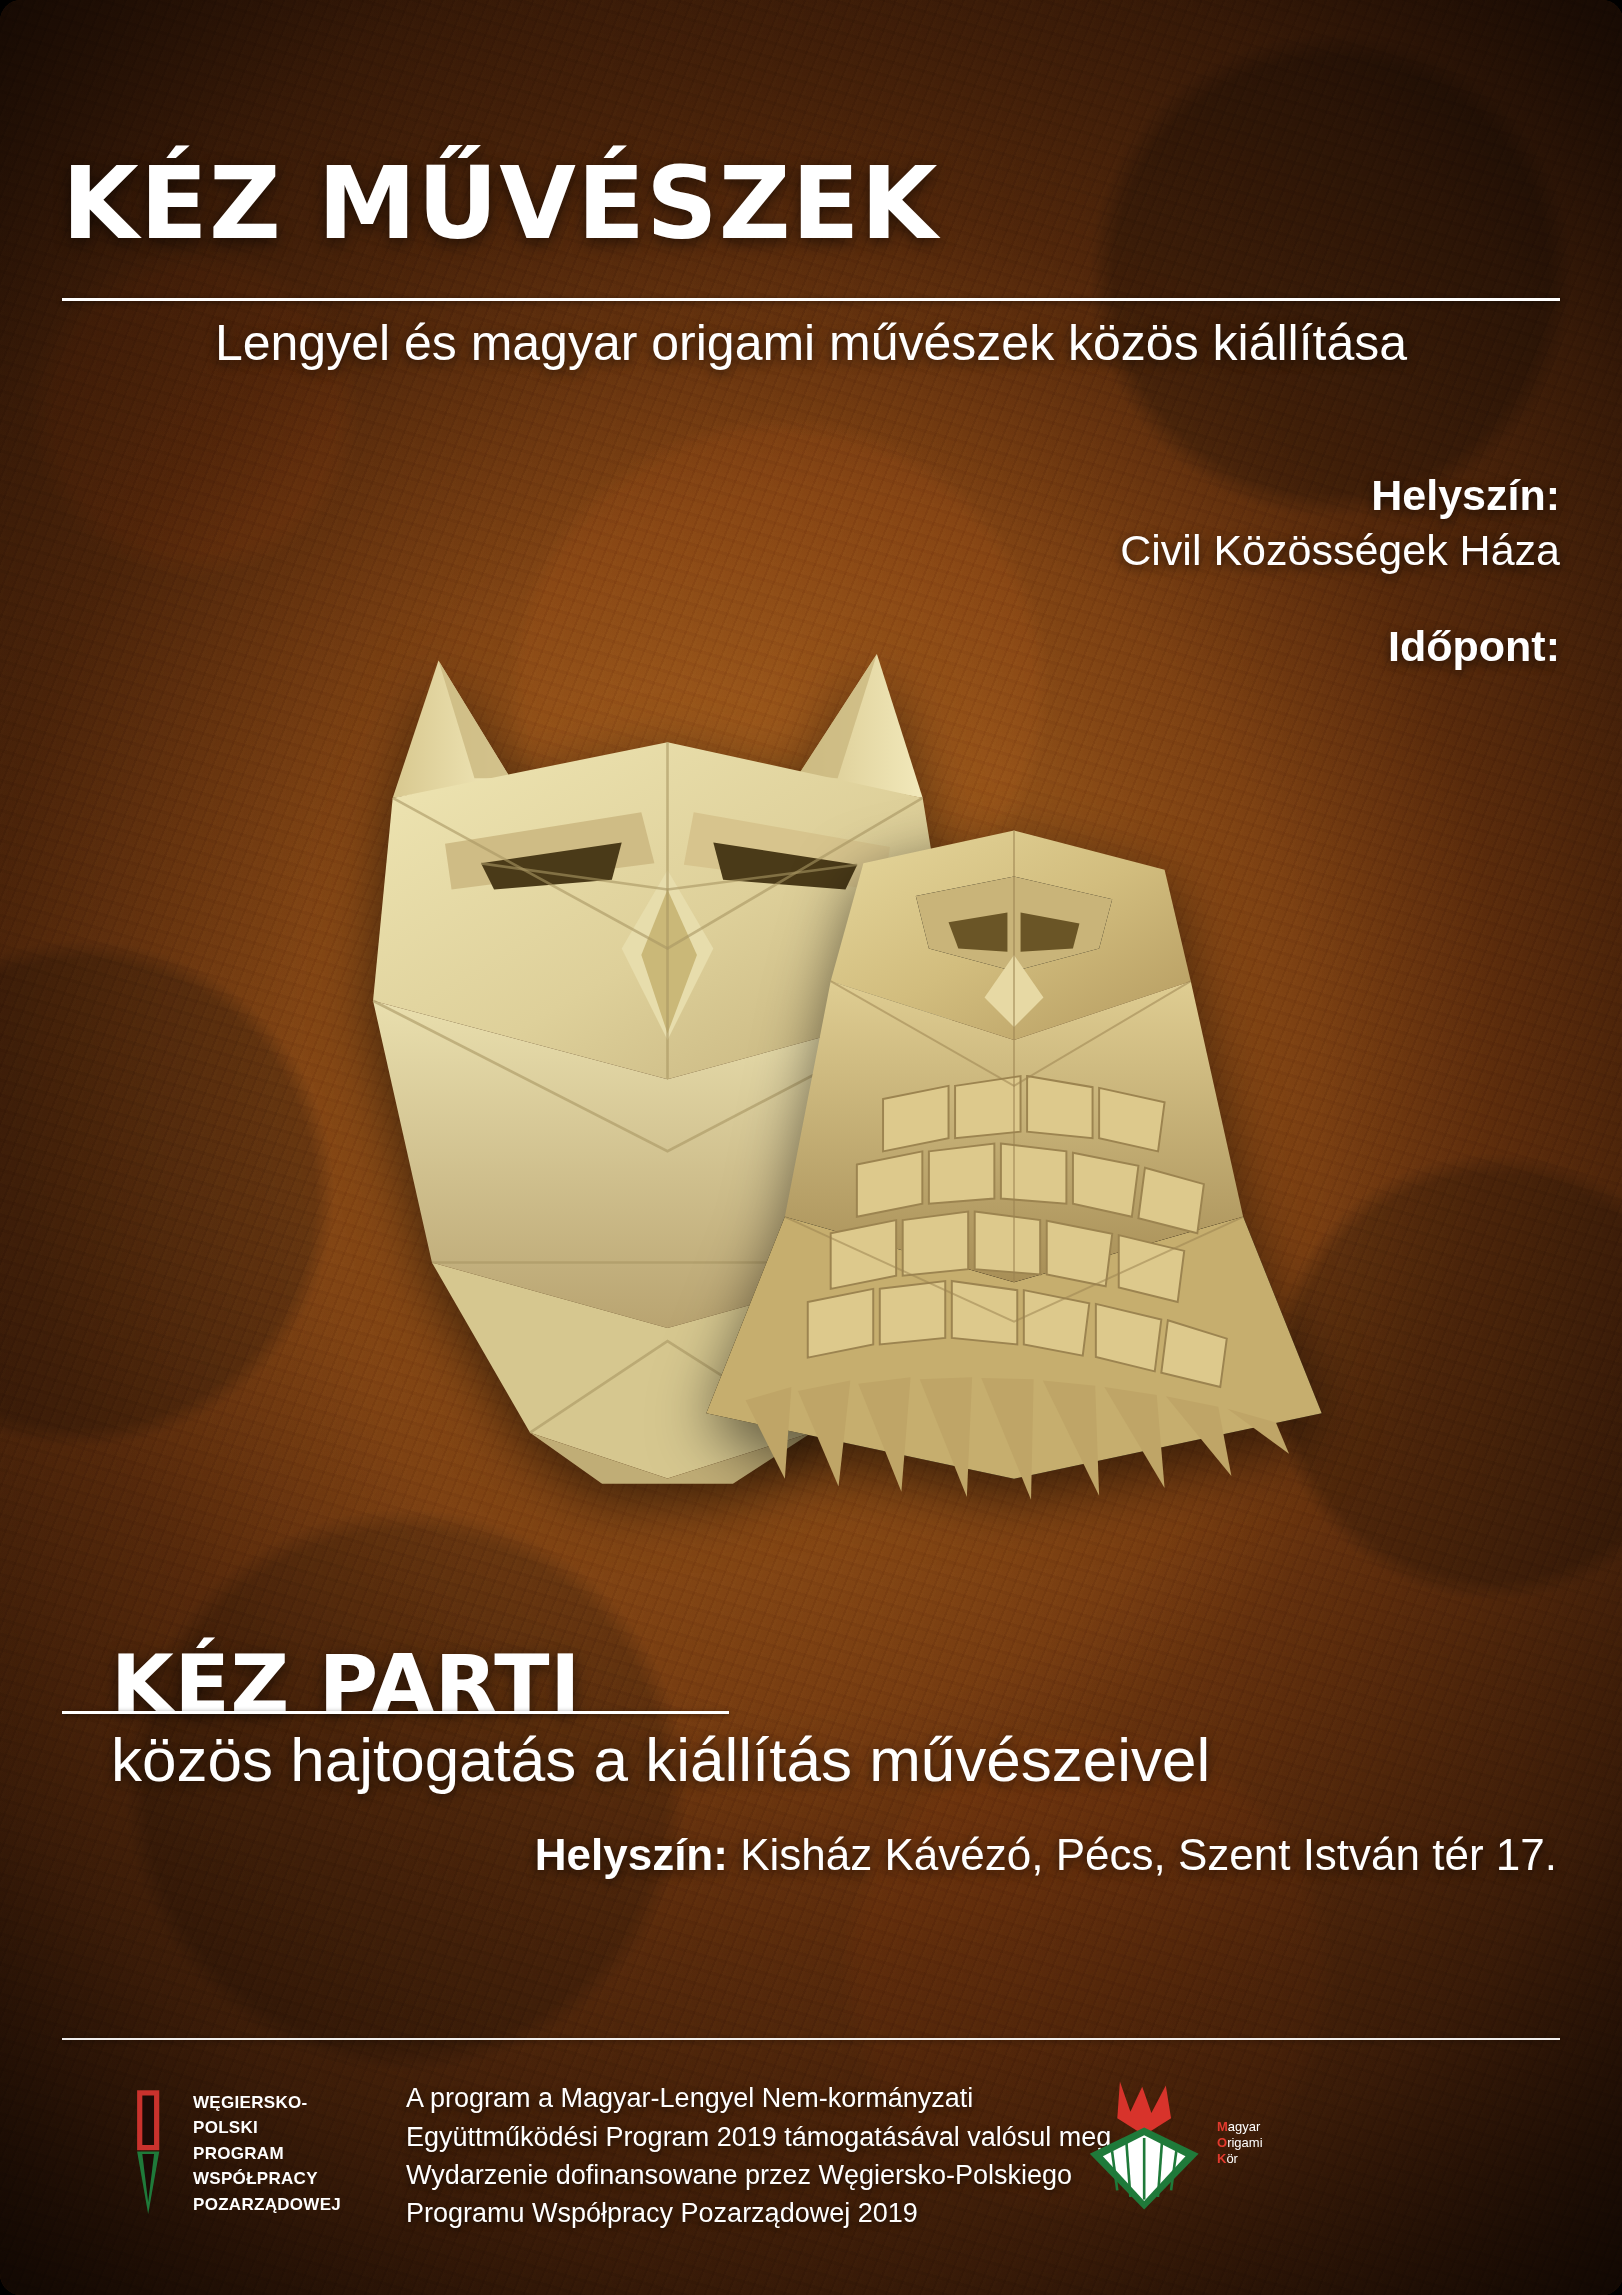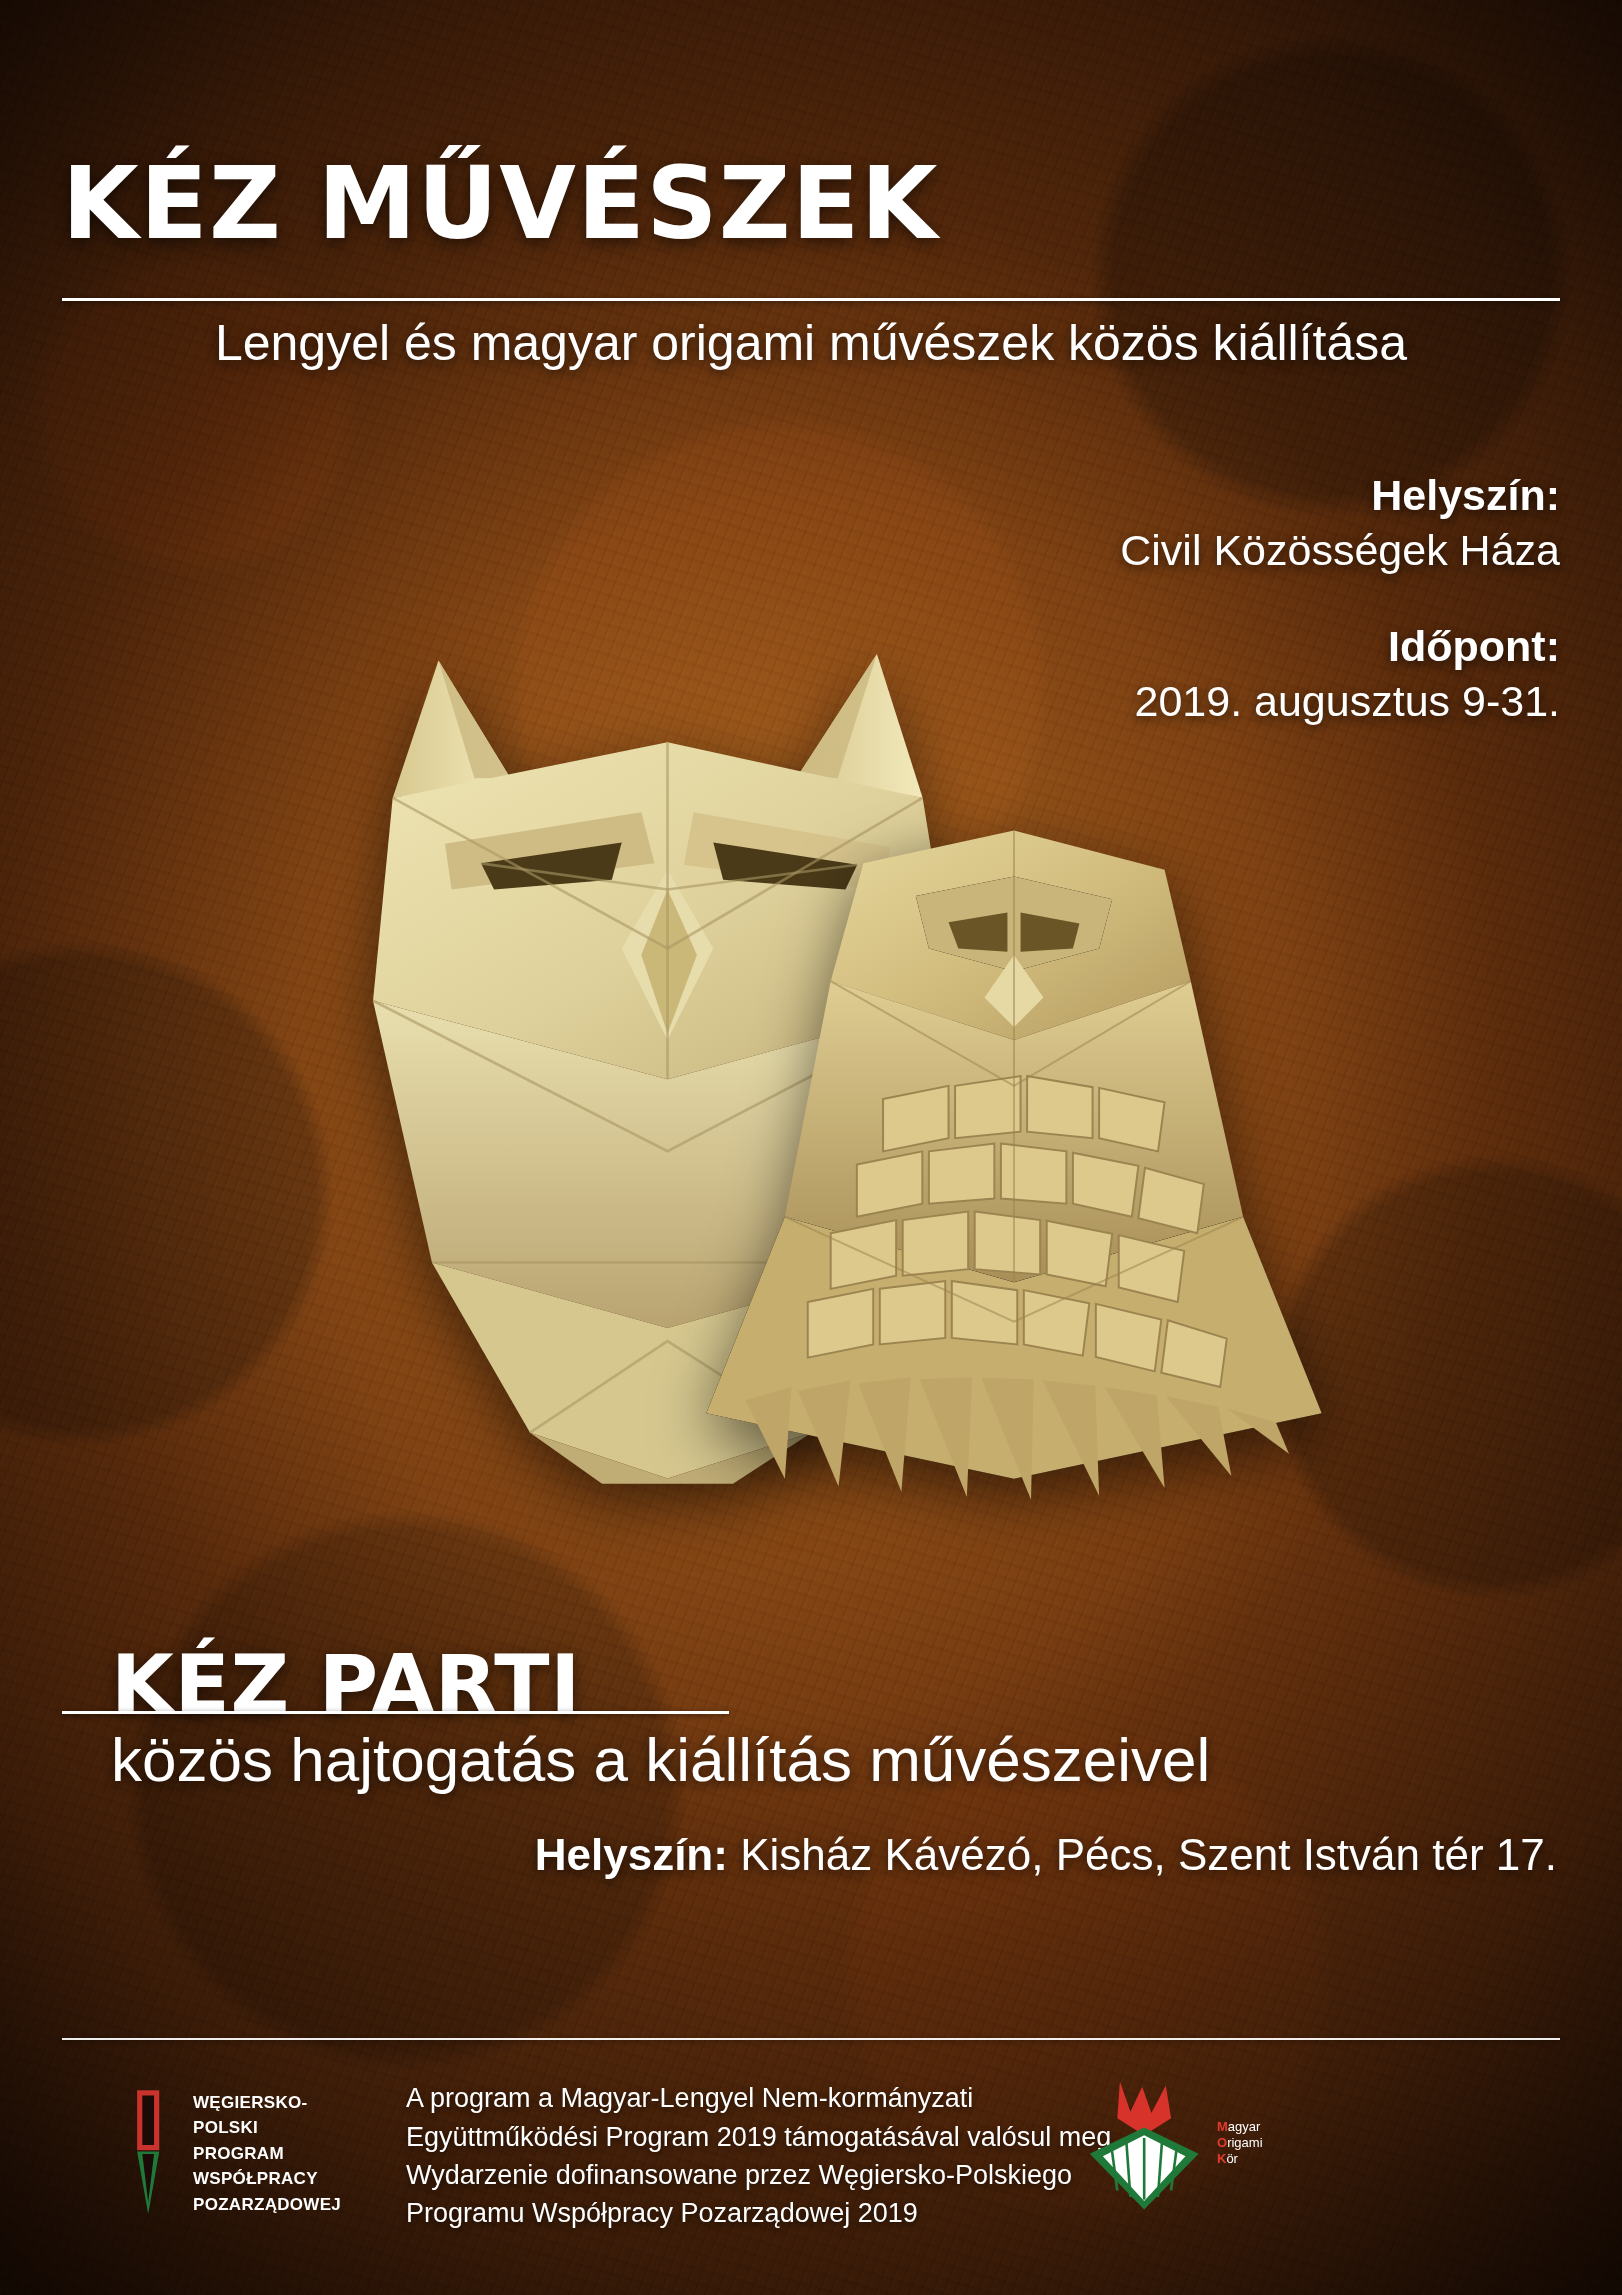--- a/index.html
+++ b/index.html
@@ -13,20 +13,21 @@
 
   .poster {
     position: relative;
     width: 1623px;
     height: 2295px;
     overflow: hidden;
     background:
       radial-gradient(ellipse 70% 55% at 46% 44%, rgba(196,128,44,0.55) 0%, rgba(150,86,26,0.40) 38%, rgba(86,40,10,0.22) 66%, rgba(30,12,4,0.05) 100%),
       radial-gradient(ellipse 120% 95% at 50% 50%, #8d4c16 0%, #70360f 35%, #47200a 66%, #200c04 88%, #120603 100%),
       #2a1006;
+    border-radius: 21px;
   }
 
   
   .tex {
     position: absolute;
     inset: 0;
     pointer-events: none;
   }
   .tex.a {
     background-image:
@@ -206,21 +207,20 @@
 
     <div class="title-main">KÉZ MŰVÉSZEK</div>
     <div class="rule rule-top"></div>
     <div class="subtitle-main">Lengyel és magyar origami művészek közös kiállítása</div>
 
     <div class="info-right">
       <div class="lbl">Helyszín:</div>
       <div>Civil Közösségek Háza</div>
       <div class="gap"></div>
       <div class="lbl">Időpont:</div>
-      <div>2019. augusztus 9-31.</div>
     </div>
 
     <div class="owls">
 
       <svg class="owl-svg-wrap owl-left" viewBox="0 0 1080 1380">
         <defs>
           <linearGradient id="pL1" x1="0" y1="0" x2="1" y2="1">
             <stop offset="0" stop-color="#efe6b4"></stop>
             <stop offset="0.55" stop-color="#ded09a"></stop>
             <stop offset="1" stop-color="#c3b07a"></stop>

